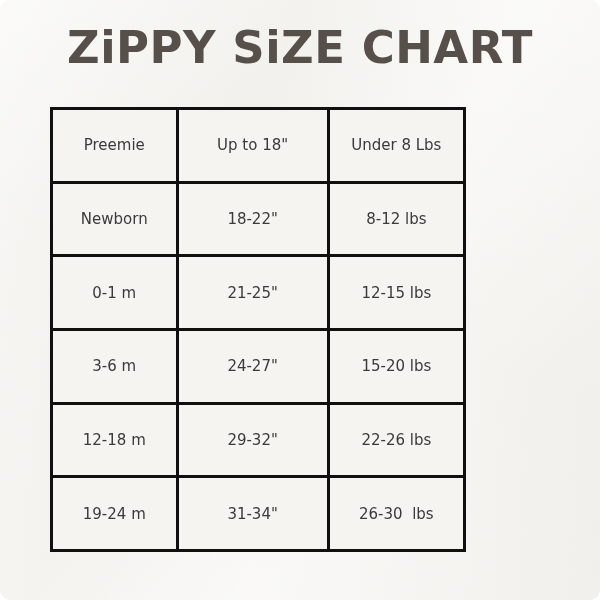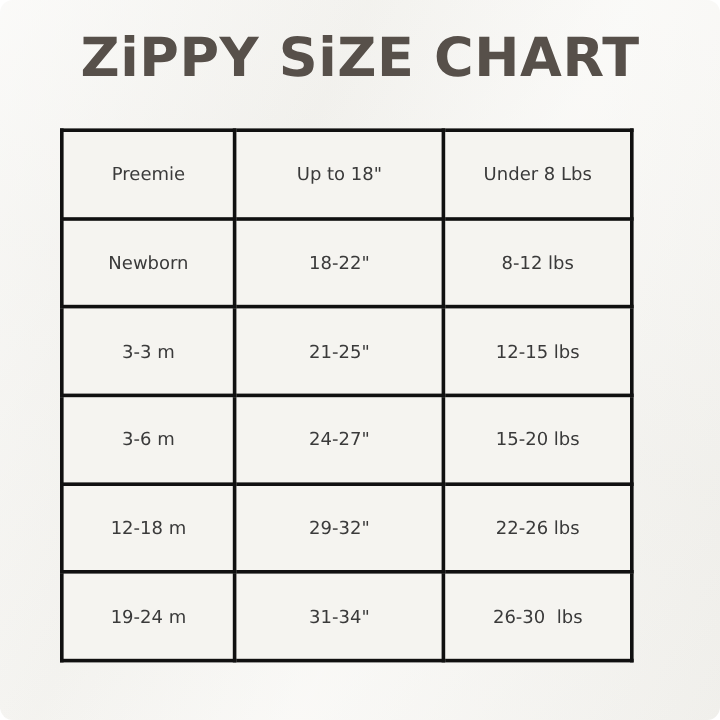--- a/index.html
+++ b/index.html
@@ -30,21 +30,21 @@
     font-size: 45px;
     line-height: 56px;
     font-weight: bold;
     letter-spacing: 0.5px;
     color: #57504a;
   }
   table.size-chart {
     position: absolute;
     left: 50px;
     top: 107px;
-    width: 478px;
+    width: 416px;
     height: 445px;
     border-collapse: collapse;
     table-layout: fixed;
   }
   table.size-chart td {
     border: 3px solid #101010;
     background: #f5f4f0;
     text-align: center;
     vertical-align: middle;
     font-size: 15px;
@@ -74,21 +74,21 @@
         <td>Preemie</td>
         <td>Up to 18"</td>
         <td>Under 8 Lbs</td>
       </tr>
       <tr>
         <td>Newborn</td>
         <td>18-22"</td>
         <td>8-12 lbs</td>
       </tr>
       <tr>
-        <td>3-3 m</td>
+        <td>0-1 m</td>
         <td>21-25"</td>
         <td>12-15 lbs</td>
       </tr>
       <tr>
         <td>3-6 m</td>
         <td>24-27"</td>
         <td>15-20 lbs</td>
       </tr>
       <tr>
         <td>12-18 m</td>

